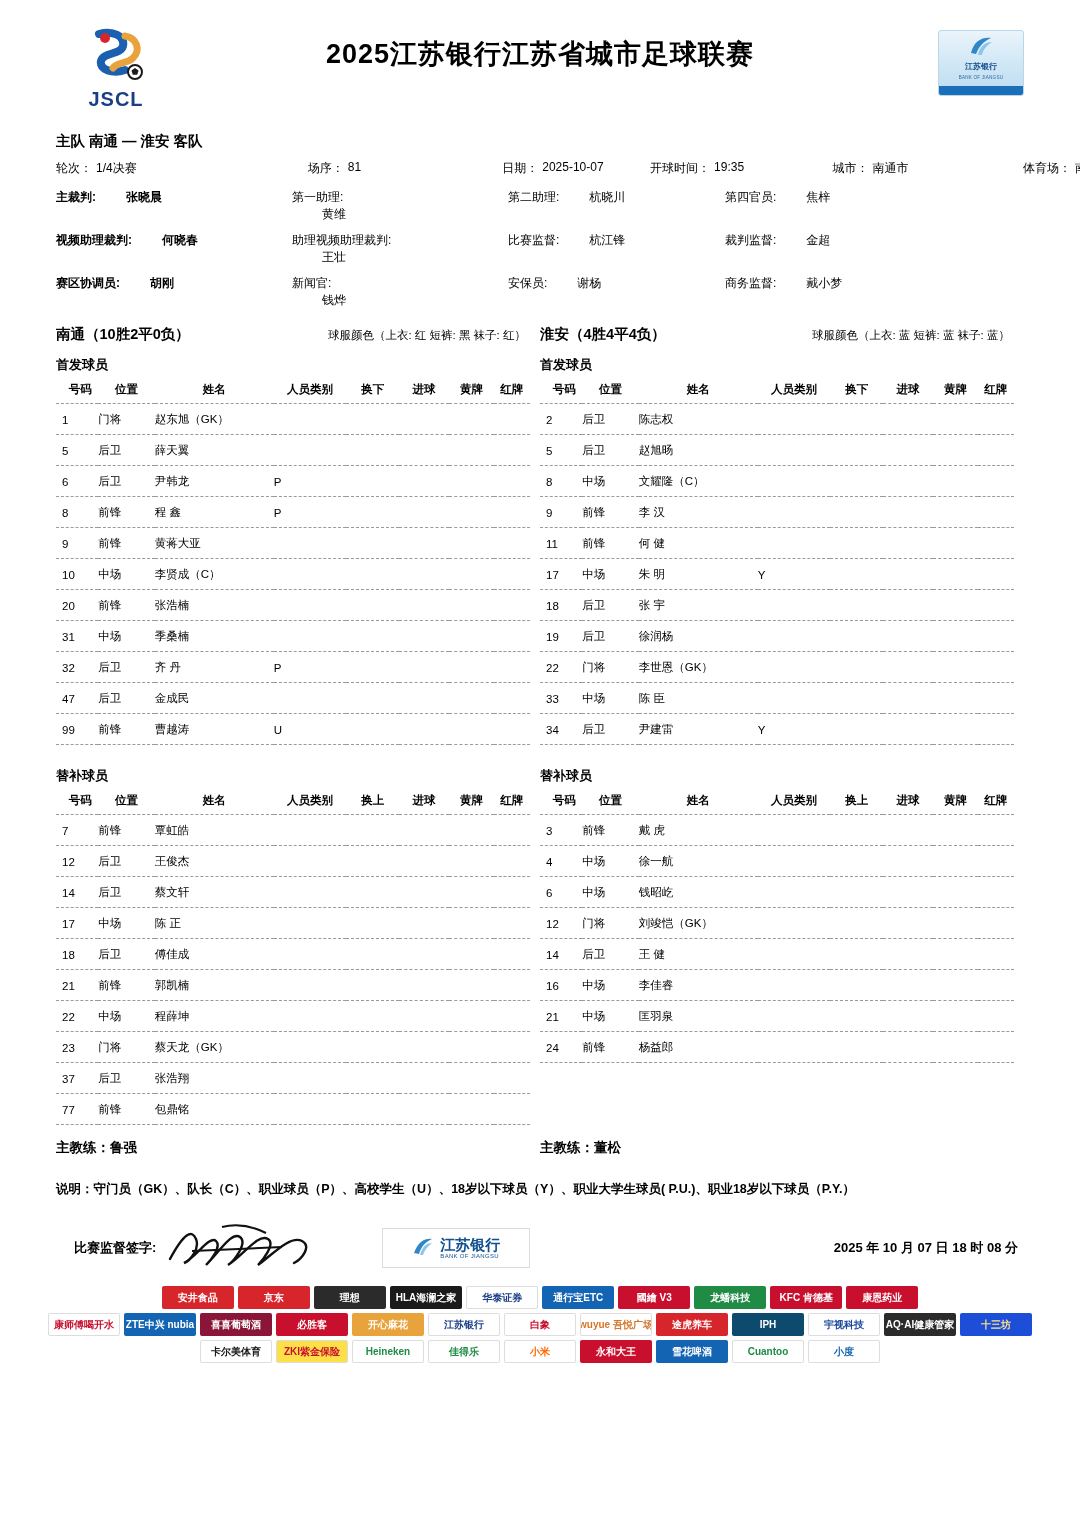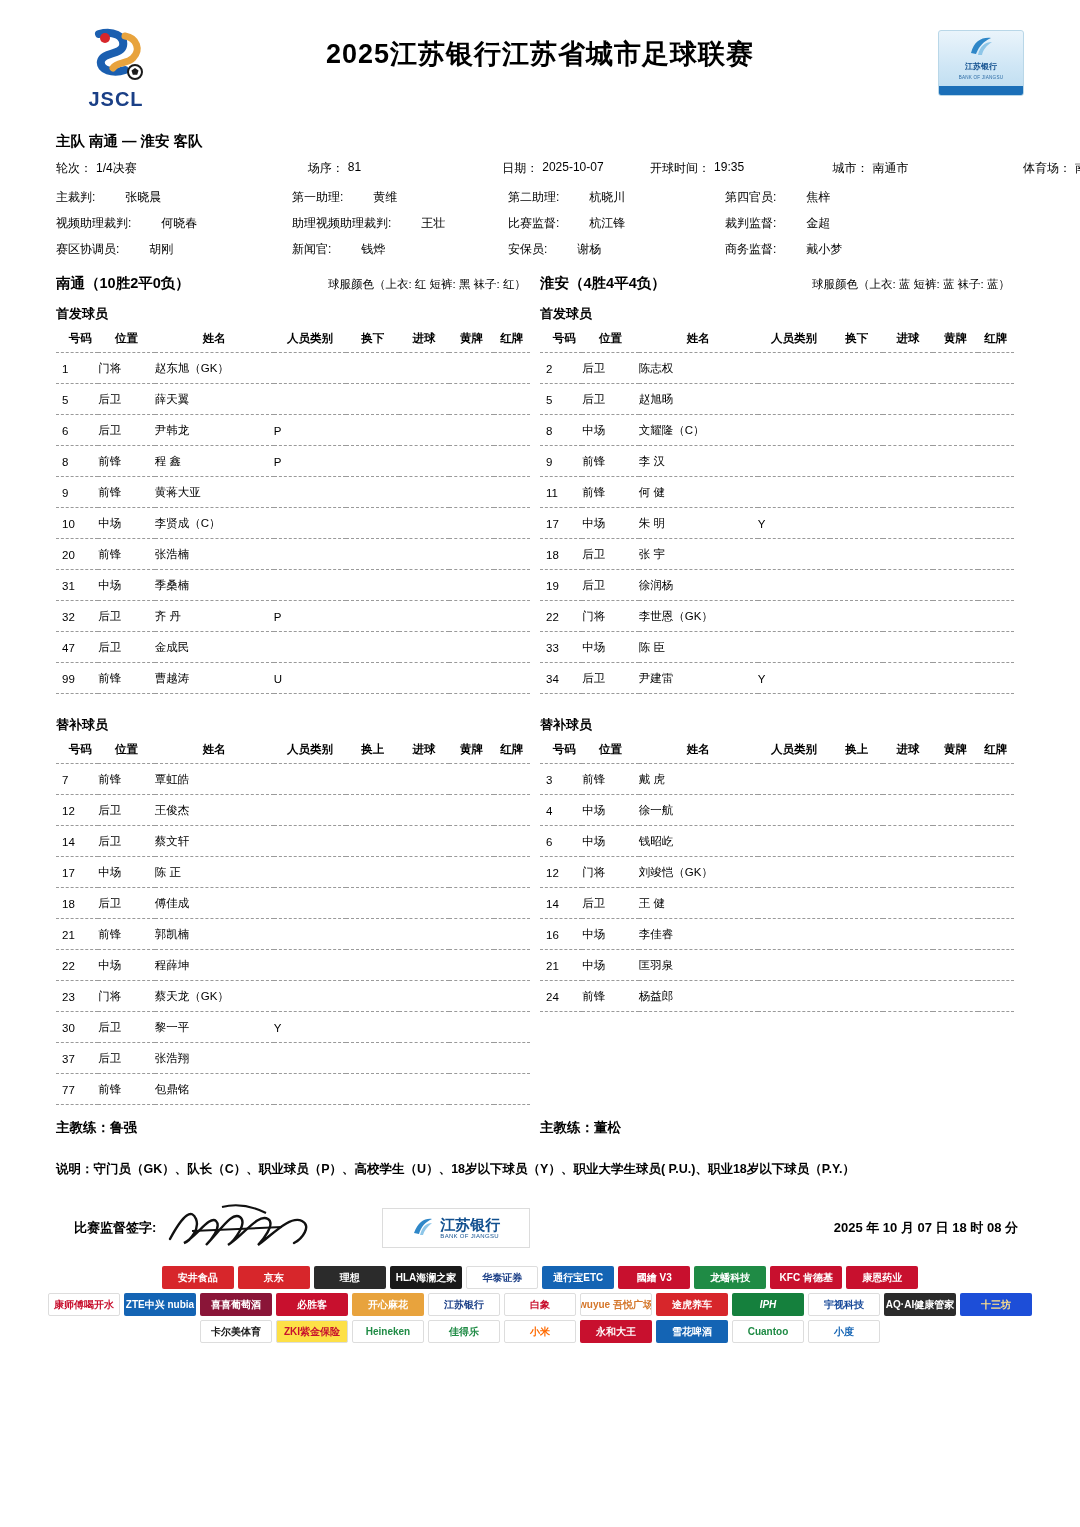--- a/index.html
+++ b/index.html
@@ -87,22 +87,22 @@
   .meta-row.r1 .c2 { width: 172px; }
   .meta-row.r1 .c3 { width: 125px; }
   .meta-row.r1 .c4 { width: 150px; }
   .meta-row.r1 .c5 { width: 1px; white-space: nowrap; }
 
   .meta-grid { margin-top: 12px; }
   .mg-row { display: flex; margin-bottom: 9px; }
   .mg-col { display: flex; }
   .mg-col .lab { white-space: nowrap; }
   .mg-col .val { white-space: nowrap; }
-  .mg-w1 { width: 236px; }
-  .mg-w2 { width: 216px; }
+  .mg-w1 { width: 236px; font-weight: bold; }
+  .mg-w2 { width: 216px; flex-direction: column; }
   .mg-w3 { width: 217px; }
   .mg-w4 { width: 180px; }
   .valpad { padding-left: 30px; }
 
   
   .team-head {
     display: flex; margin-top: 16px; align-items: baseline;
   }
   .team-half { width: 50%; display: flex; align-items: baseline; }
   .team-name { font-size: 14.5px; font-weight: bold; }
@@ -674,30 +674,20 @@
               <td class="c-sub"></td>
               <td class="c-goal"></td>
               <td class="c-yel"></td>
               <td class="c-red"></td>
             </tr>
             <tr>
               <td class="c-num">23</td>
               <td class="c-pos">门将</td>
               <td class="c-name">蔡天龙（GK）</td>
               <td class="c-type"></td>
-              <td class="c-sub"></td>
-              <td class="c-goal"></td>
-              <td class="c-yel"></td>
-              <td class="c-red"></td>
-            </tr>
-            <tr>
-              <td class="c-num">30</td>
-              <td class="c-pos">后卫</td>
-              <td class="c-name">黎一平</td>
-              <td class="c-type">Y</td>
               <td class="c-sub"></td>
               <td class="c-goal"></td>
               <td class="c-yel"></td>
               <td class="c-red"></td>
             </tr>
             <tr>
               <td class="c-num">37</td>
               <td class="c-pos">后卫</td>
               <td class="c-name">张浩翔</td>
               <td class="c-type"></td>
@@ -872,21 +862,21 @@
     <div class="sp-row">
         <div class="sp" style="background: rgb(255, 255, 255); color: rgb(200, 16, 46); border: 1px solid rgb(221, 221, 221);">康师傅喝开水</div>
         <div class="sp" style="background: rgb(20, 100, 180); color: rgb(255, 255, 255);">ZTE中兴 nubia</div>
         <div class="sp" style="background: rgb(138, 21, 56); color: rgb(255, 255, 255);">喜喜葡萄酒</div>
         <div class="sp" style="background: rgb(200, 16, 46); color: rgb(255, 255, 255);">必胜客</div>
         <div class="sp" style="background: rgb(232, 163, 61); color: rgb(255, 255, 255);">开心麻花</div>
         <div class="sp" style="background: rgb(255, 255, 255); color: rgb(27, 63, 135); border: 1px solid rgb(221, 221, 221);">江苏银行</div>
         <div class="sp" style="background: rgb(255, 255, 255); color: rgb(200, 16, 46); border: 1px solid rgb(221, 221, 221);">白象</div>
         <div class="sp" style="background: rgb(255, 255, 255); color: rgb(212, 118, 42); border: 1px solid rgb(221, 221, 221);">wuyue 吾悦广场</div>
         <div class="sp" style="background: rgb(215, 38, 43); color: rgb(255, 255, 255);">途虎养车</div>
-        <div class="sp" style="background: #15803d; color: rgb(255, 255, 255); font-style: italic;">IPH</div>
+        <div class="sp" style="background: #0c4a6e; color: rgb(255, 255, 255);">IPH</div>
         <div class="sp" style="background: rgb(255, 255, 255); color: rgb(27, 75, 154); border: 1px solid rgb(221, 221, 221);">宇视科技</div>
         <div class="sp" style="background: rgb(43, 43, 43); color: rgb(255, 255, 255);">AQ·AI健康管家</div>
         <div class="sp" style="background: #1d4ed8; color: rgb(255, 224, 138);">十三坊</div>
       </div>
     <div class="sp-row">
         <div class="sp" style="background: rgb(255, 255, 255); color: rgb(26, 26, 26); border: 1px solid rgb(221, 221, 221);">卡尔美体育</div>
         <div class="sp" style="background: #fde047; color: rgb(200, 16, 46); border: 1px solid rgb(221, 221, 221);">ZKI紫金保险</div>
         <div class="sp" style="background: rgb(255, 255, 255); color: rgb(31, 139, 69); border: 1px solid rgb(221, 221, 221);">Heineken</div>
         <div class="sp" style="background: rgb(255, 255, 255); color: rgb(31, 139, 69); border: 1px solid rgb(221, 221, 221);">佳得乐</div>
         <div class="sp" style="background: rgb(255, 255, 255); color: rgb(255, 106, 0); border: 1px solid rgb(221, 221, 221);">小米</div>

